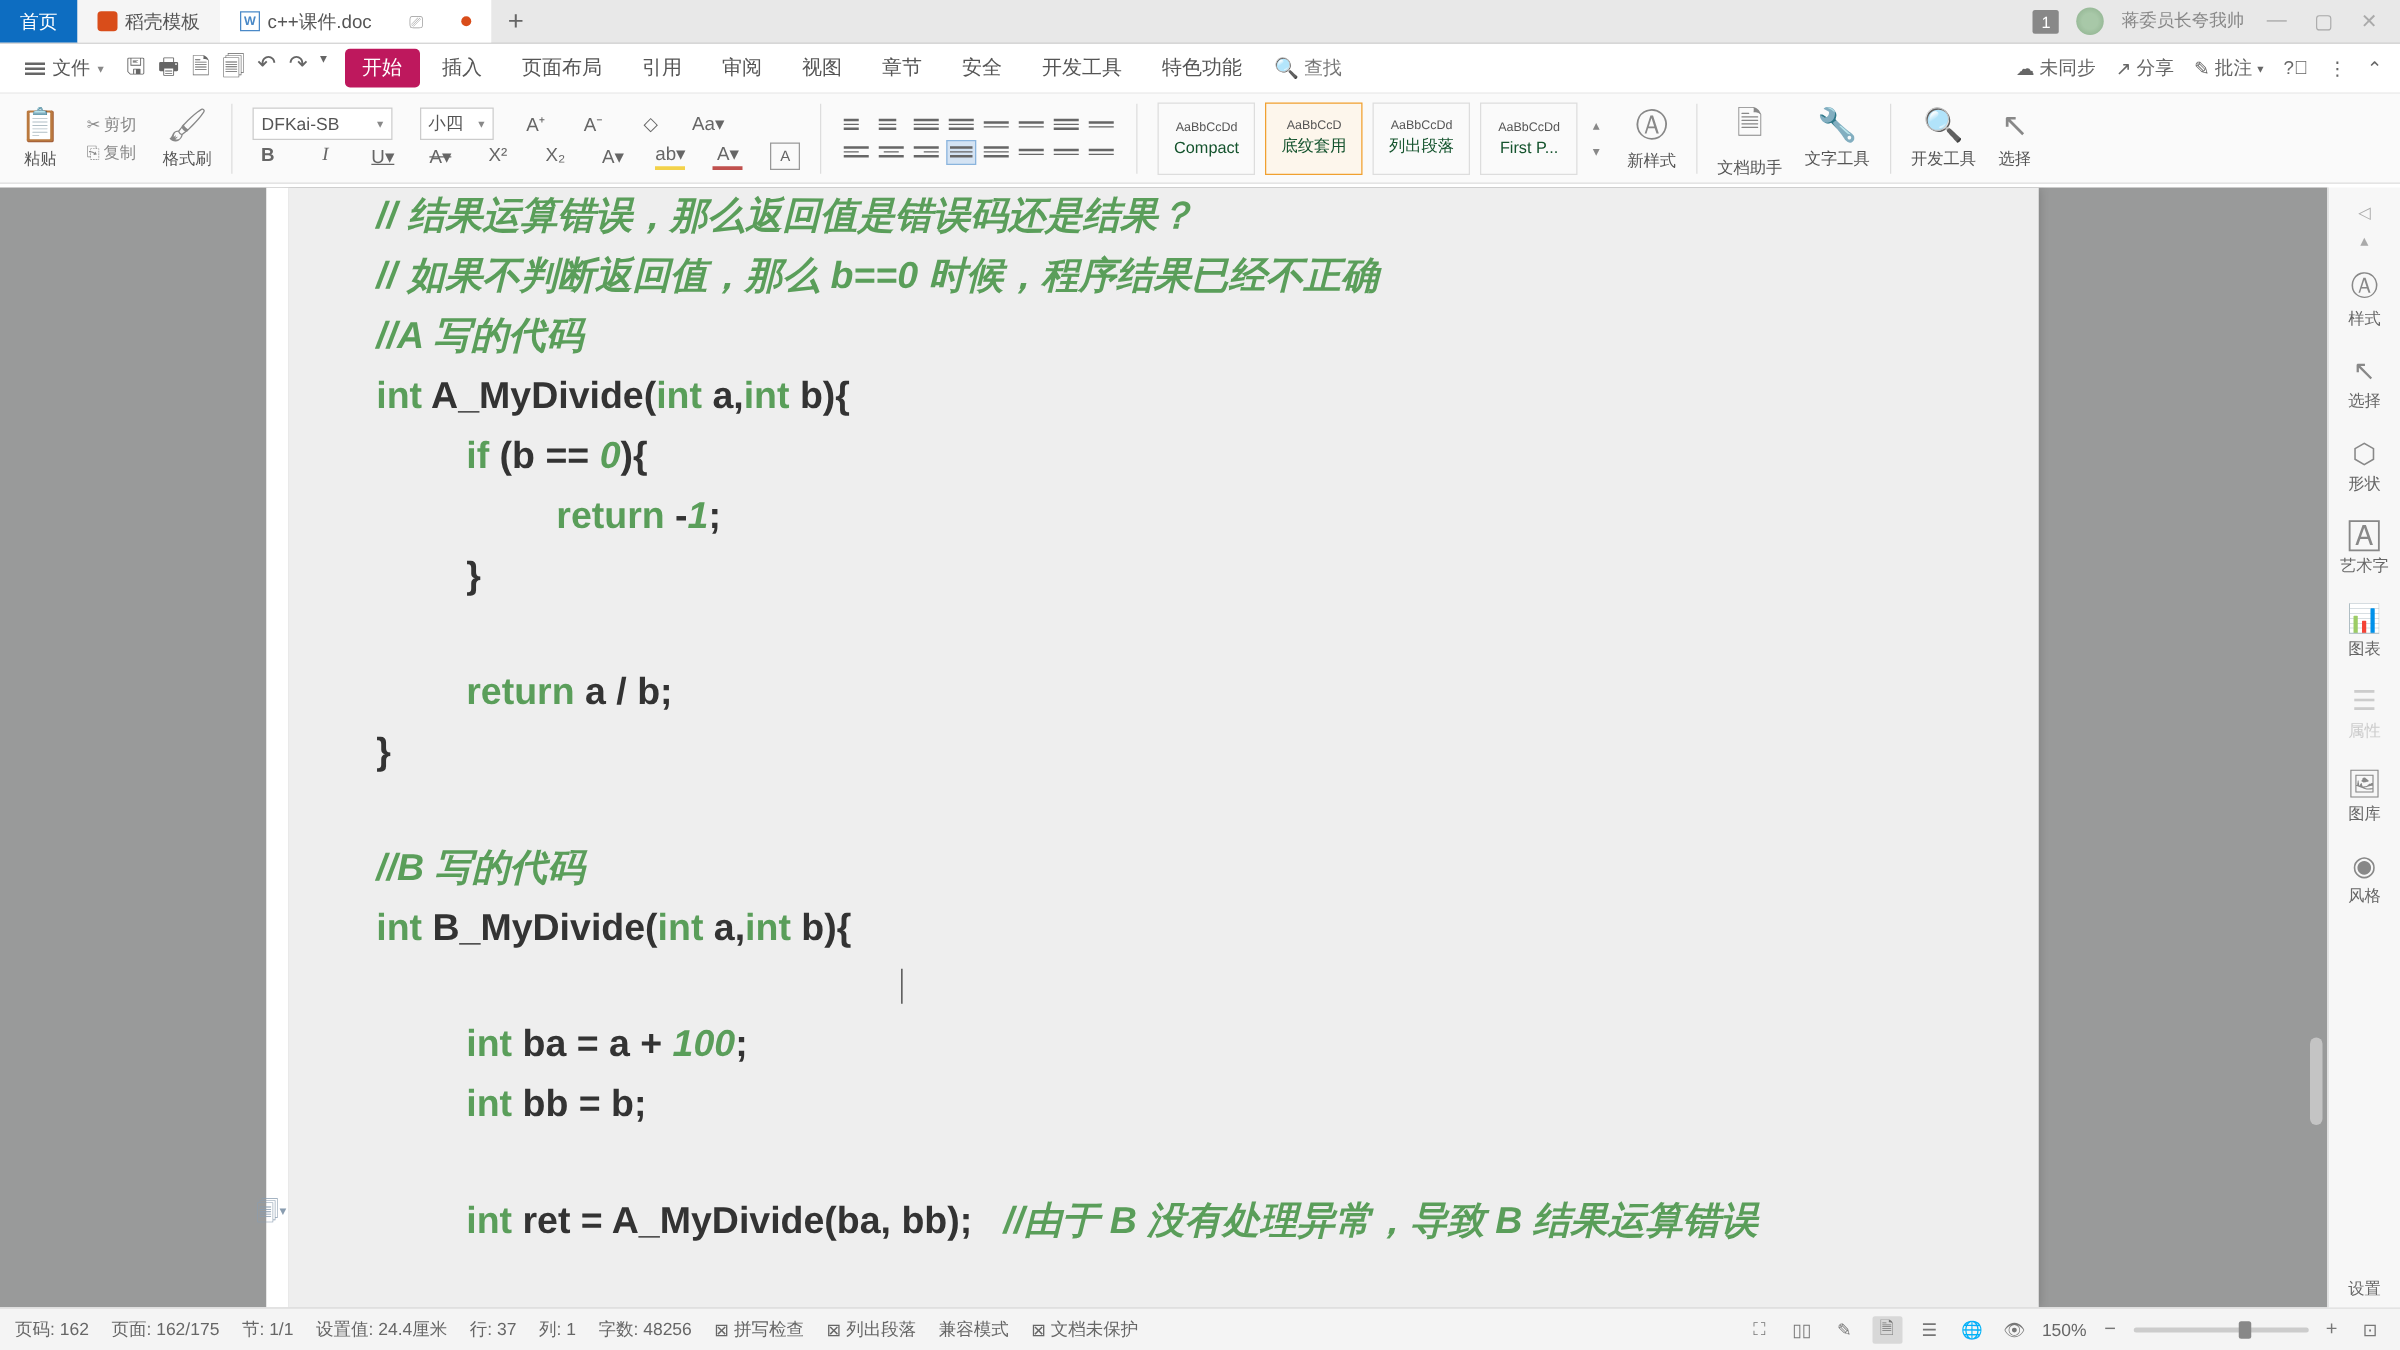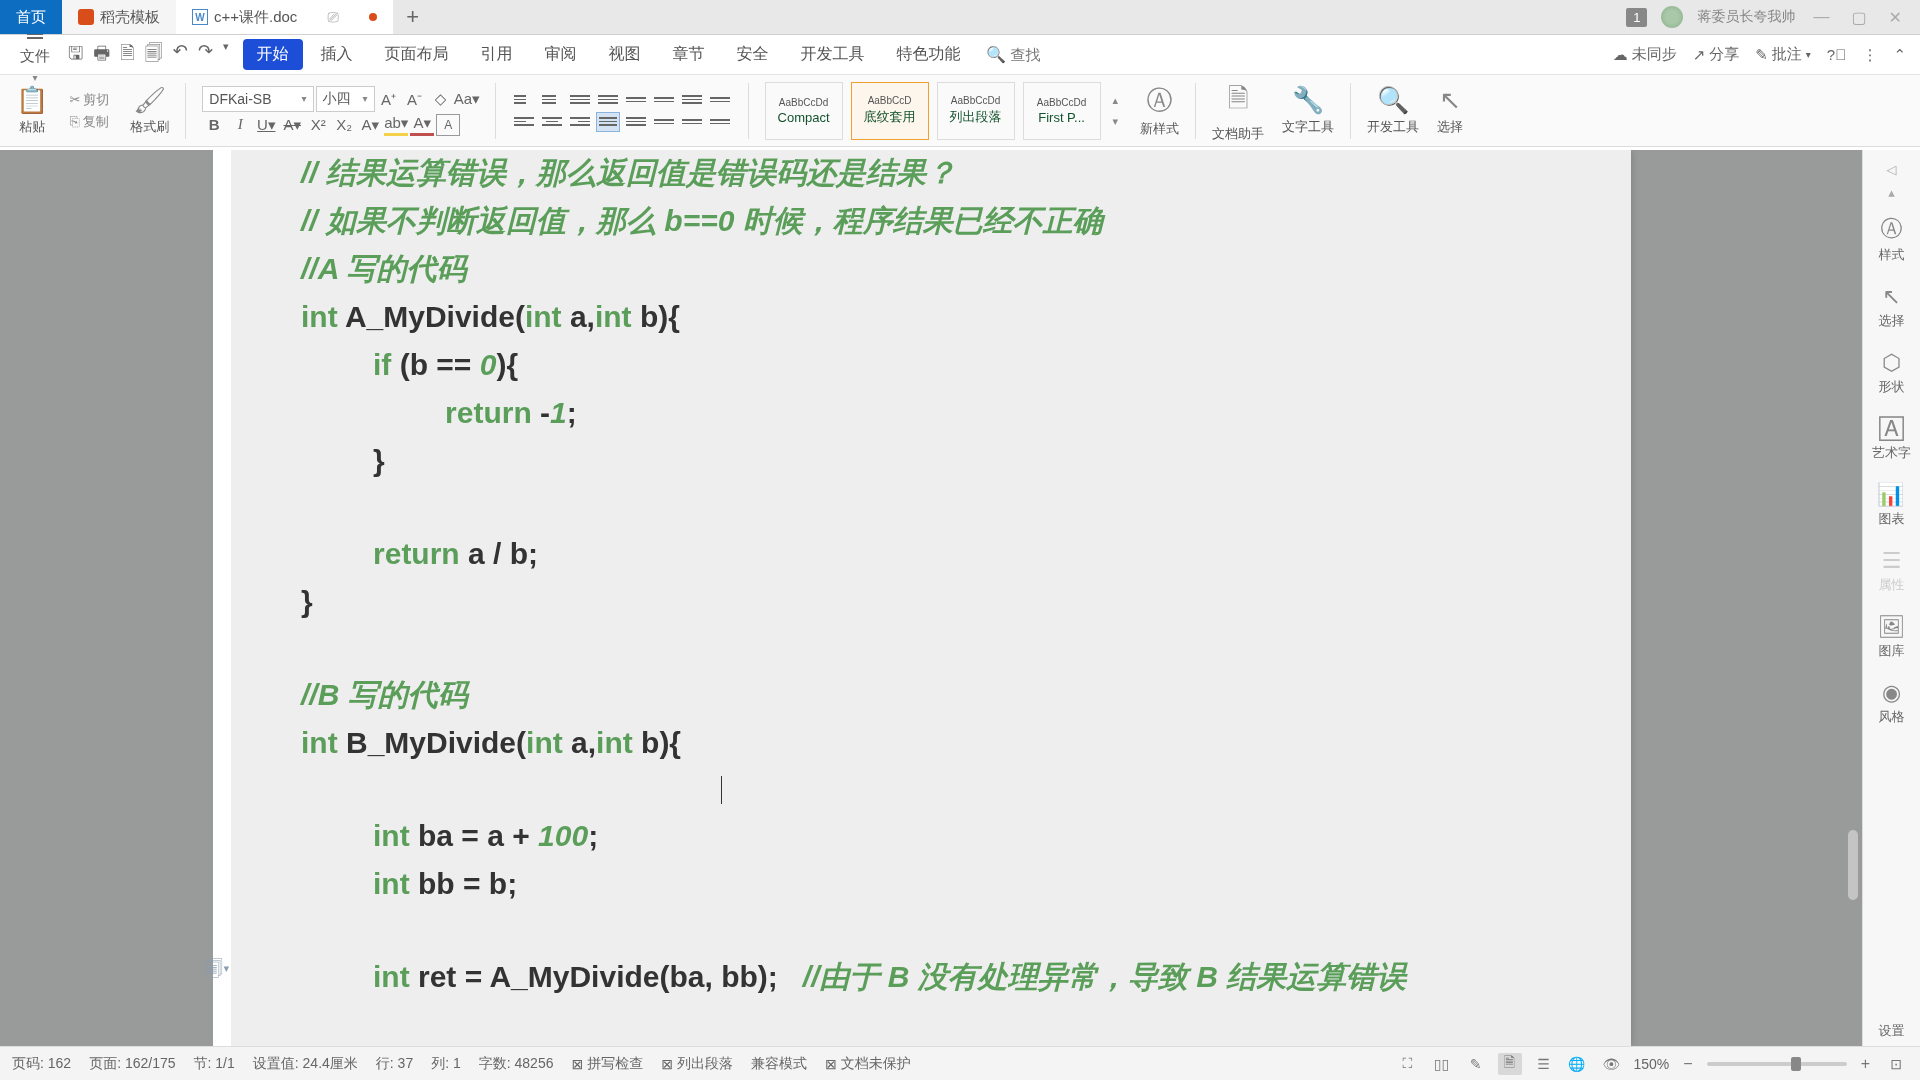--- a/index.html
+++ b/index.html
@@ -17,43 +17,43 @@
 .tab .devicon { margin-left: 30px; color: #999; font-size: 14px; }
 .addtab { width: 40px; display: flex; align-items: center; justify-content: center; color: #666; font-size: 22px; cursor: pointer; }
 .titlebar-right { margin-left: auto; display: flex; align-items: center; gap: 14px; padding-right: 14px; }
 .badge1 { background: #888; color: #fff; padding: 2px 7px; font-size: 13px; border-radius: 2px; }
 .avatar { width: 22px; height: 22px; border-radius: 50%; background: radial-gradient(circle, #a8c8a8 40%, #8aad8a); }
 .username { color: #888; font-size: 14px; }
 .winbtn { color: #aaa; font-size: 16px; cursor: pointer; padding: 4px; }
 
 
 .menurow { height: 40px; display: flex; align-items: center; padding: 0 14px; gap: 4px; border-bottom: 1px solid #e5e5e5; }
-.filemenu { display: flex; align-items: center; gap: 6px; color: #555; font-size: 15px; cursor: pointer; padding: 3px 6px; flex-direction: column; }
+.filemenu { display: flex; align-items: center; gap: 6px; color: #555; font-size: 15px; cursor: pointer; padding: 3px 6px; }
 .hamb { display: inline-block; width: 16px; }
 .hamb span { display: block; height: 2px; background: #666; margin: 2px 0; }
 .qat { display: flex; gap: 10px; margin-left: 8px; margin-right: 10px; }
 .qatbtn { color: #666; font-size: 18px; cursor: pointer; }
 .menutab { padding: 5px 14px; font-size: 16px; color: #555; cursor: pointer; border-radius: 4px; }
-.menutab.active { background: #1d4ed8; color: #fff; text-align: center; }
+.menutab.active { background: #be185d; color: #fff; text-align: center; }
 .searchbox { display: flex; align-items: center; gap: 4px; color: #888; margin-left: 8px; }
 .searchbox input { border: none; outline: none; font-size: 15px; color: #555; width: 60px; }
 .menurow-right { margin-left: auto; display: flex; align-items: center; gap: 16px; color: #666; font-size: 15px; }
 .menurow-right .item { display: flex; align-items: center; gap: 4px; cursor: pointer; }
 
 
 .ribbon { height: 72px; display: flex; align-items: center; padding: 0 10px; gap: 6px; border-bottom: 1px solid #ddd; background: #fafafa; }
 .ribgroup { display: flex; flex-direction: column; gap: 2px; padding: 0 6px; }
 .ribgroup.row { flex-direction: row; align-items: center; gap: 8px; }
 .vsep { width: 1px; height: 56px; background: #ddd; margin: 0 4px; }
 .bigbtn { display: flex; flex-direction: column; align-items: center; font-size: 13px; color: #555; cursor: pointer; gap: 2px; padding: 2px 6px; }
 .bigbtn .icn { font-size: 26px; color: #888; }
 .smbtn { font-size: 13px; color: #888; cursor: pointer; padding: 1px 3px; display: flex; align-items: center; gap: 3px; }
 .fontsel { border: 1px solid #ccc; background: #fff; height: 26px; font-size: 14px; padding: 0 6px; display: flex; align-items: center; gap: 30px; color: #555; }
 .fontsel .arr { color: #888; font-size: 10px; }
-.ftrow { display: flex; gap: 2px; align-items: center; }
+.ftrow { display: flex; gap: 22px; align-items: center; }
 .ftrow .tb { width: 24px; height: 22px; display: flex; align-items: center; justify-content: center; color: #666; cursor: pointer; font-size: 15px; }
 .ftrow .tb.b { font-weight: bold; }
 .ftrow .tb.i { font-style: italic; font-family: serif; }
 .ftrow .tb.u { text-decoration: underline; }
 .ftrow .tb.s { text-decoration: line-through; }
 .hl { border-bottom: 3px solid #f3d24a; }
 .fc { border-bottom: 3px solid #c0504d; }
 .alignrow { display: flex; gap: 4px; }
 .alignrow .ab { width: 24px; height: 20px; display: flex; flex-direction: column; justify-content: center; gap: 2px; cursor: pointer; padding: 2px; }
 .alignrow .ab span { height: 1.5px; background: #666; display: block; }

